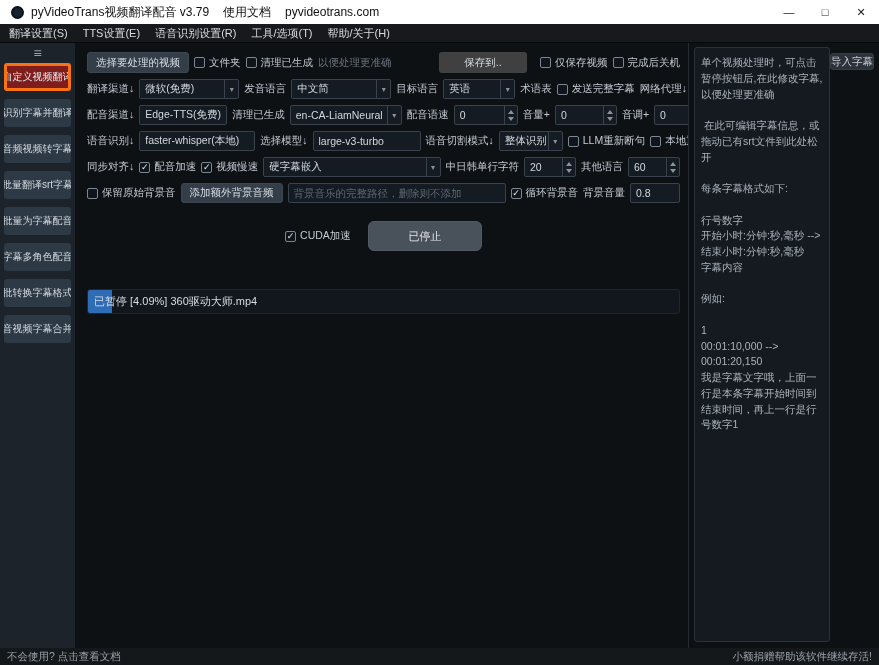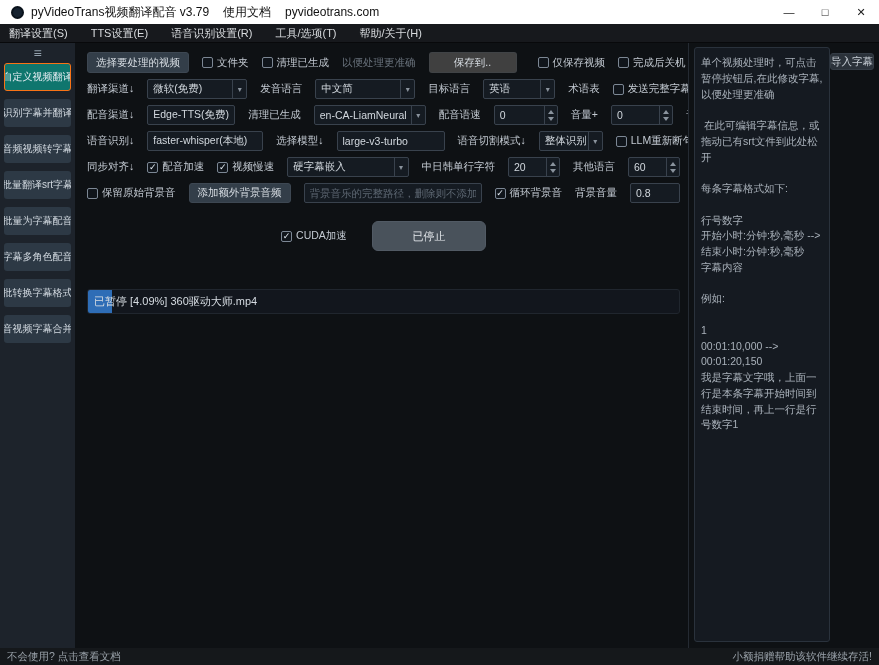--- a/index.html
+++ b/index.html
@@ -8,32 +8,32 @@
   .window{display:flex;flex-direction:column;height:665px}
 
   
   .titlebar{height:24px;background:#ffffff;display:flex;align-items:center;padding-left:11px;flex:none}
   .app-icon{width:13px;height:13px;border-radius:50%;background:#16222f;border:2px solid #0a121b;margin-right:7px;flex:none}
   .t-text{font-size:12px;color:#101010;margin-right:14px;white-space:nowrap}
   .win-controls{margin-left:auto;display:flex;height:100%}
   .win-btn{width:36px;display:flex;align-items:center;justify-content:center;font-size:11px;color:#202020;cursor:default}
 
   
-  .menubar{height:19px;background:#17191d;border-bottom:1px solid #08090b;display:flex;align-items:center;gap:23px;padding-left:9px;flex:none}
+  .menubar{height:19px;background:#17191d;border-bottom:1px solid #08090b;display:flex;align-items:center;gap:15px;padding-left:9px;flex:none}
   .menu-item{font-size:11px;color:#d9dcdf;white-space:nowrap}
 
   
   .content{flex:1;display:flex;min-height:0}
   .sidebar{width:75px;flex:none;background:#1d232b;padding-top:4px;display:flex;flex-direction:column;align-items:center;overflow:hidden}
   .hamburger{color:#93a1ad;font-size:14px;line-height:12px;margin-bottom:4px}
   .side-btn{width:67px;height:28px;margin-bottom:8px;background:#2d3945;border-radius:3px;color:#d3dae1;font-size:10px;display:flex;align-items:center;justify-content:center;white-space:nowrap;overflow:hidden;flex:none}
-  .side-btn.active{background:#0f766e;border:1px solid #f97316;color:#e5ecf2}
+  .side-btn.active{background:#7f1d1d;border:3px solid #f97316;color:#e5ecf2}
 
   .center{flex:1;min-width:0;padding:9px 8px 0 12px;overflow:hidden}
-  .row{display:flex;align-items:center;gap:13px;margin-bottom:6px;white-space:nowrap}
+  .row{display:flex;align-items:center;gap:5px;margin-bottom:6px;white-space:nowrap}
   .lbl{font-size:10.5px;color:#c3cad2;flex:none}
   .grey{color:#6a737d}
   .btn{background:#333e49;border:1px solid #3d4752;border-radius:3px;color:#d8dee4;font-size:10.5px;height:21px;display:inline-flex;align-items:center;justify-content:center;padding:0 8px;flex:none;overflow:hidden}
   .btn.primary{background:#404040;border-color:#46699016;width:88px}
   .combo{height:20px;background:#151b22;border:1px solid #39424d;border-radius:2px;display:flex;align-items:center;flex:none;overflow:hidden}
   .ctext{font-size:10.5px;color:#d2d8de;padding:0 5px;flex:1;overflow:hidden}
   .carrow{width:14px;align-self:stretch;border-left:1px solid #39424d;display:flex;align-items:center;justify-content:center;color:#8a939d;font-size:8px;flex:none}
   .cb{display:inline-flex;align-items:center;gap:4px;flex:none}
   .cbox{width:11px;height:11px;border:1px solid #7c8794;border-radius:2px;background:#10151b;display:flex;align-items:center;justify-content:center;font-size:9px;color:#e3ebf2;flex:none}
   .cbox.on::after{content:"✓"}

